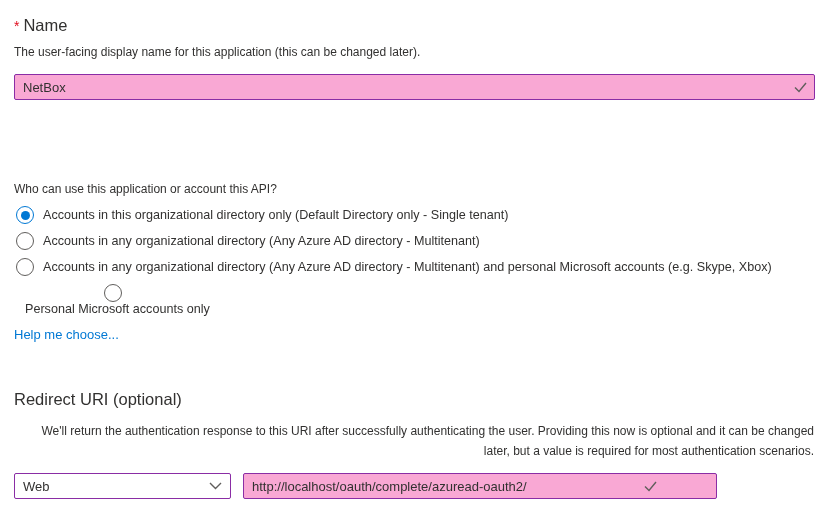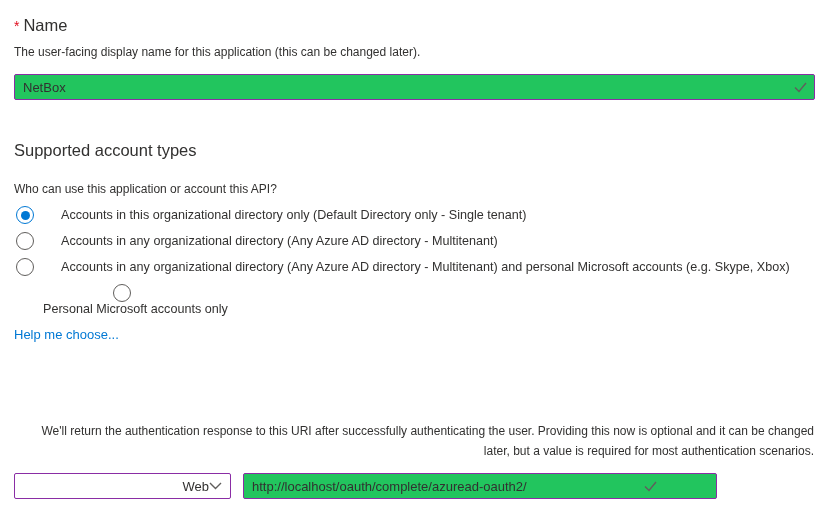--- a/index.html
+++ b/index.html
@@ -27,21 +27,21 @@
     font-size: 12px;
     color: #323130;
     line-height: 19.5px;
   }
   .textbox {
     position: absolute;
     box-sizing: border-box;
     height: 26px;
     border: 1.4px solid #8a2da5;
     border-radius: 2px;
-    background: #22c55e;
+    background: #f9a8d4;
     font-family: "Liberation Sans", sans-serif;
     font-size: 13px;
     color: #323130;
     padding: 0 28px 0 8px;
     outline: none;
   }
   .icon-abs { position: absolute; pointer-events: none; }
   .dropdown {
     position: absolute;
     box-sizing: border-box;
@@ -49,21 +49,21 @@
     border: 1.4px solid #8a2da5;
     border-radius: 2px;
     background: #ffffff;
     display: flex;
     align-items: center;
     padding: 0 8px;
     font-size: 13px;
     color: #323130;
     cursor: pointer;
   }
-  .dropdown .dd-label { flex: 1; text-align: right; }
+  .dropdown .dd-label { flex: 1; }
   .radio-row {
     position: absolute;
     left: 16px;
     display: flex;
     align-items: center;
     height: 18px;
     cursor: pointer;
   }
   .radio {
     width: 18px;
@@ -79,21 +79,21 @@
   }
   .radio.selected { border-color: #0078d4; }
   .radio.selected::after {
     content: "";
     width: 9px;
     height: 9px;
     border-radius: 50%;
     background: #0078d4;
   }
   .radio-label {
-    margin-left: 27px;
+    margin-left: 9px;
     font-size: 12.6px;
     color: #323130;
     white-space: nowrap;
   }
   .link {
     position: absolute;
     left: 14px;
     font-size: 13px;
     color: #0078d4;
     text-decoration: none;
@@ -107,21 +107,20 @@
 
   <div class="section-title" style="top: 16px;"><span class="required-mark">*</span><span>Name</span></div>
 
   <div class="body-text" style="top: 43px;">The user-facing display name for this application (this can be changed later).</div>
 
   <input class="textbox" style="left: 14px; top: 74px; width: 801px;" type="text" value="NetBox">
   <svg class="icon-abs" style="left: 793px; top: 80px;" width="15" height="14" viewBox="0 0 15 14">
     <polyline points="2,7.5 6,11.5 13,3" fill="none" stroke="#605e5c" stroke-width="1.4"></polyline>
   </svg>
 
-  <div class="section-title" style="top: 141px;">Supported account types</div>
 
   <div class="body-text" style="top: 180px;">Who can use this application or account this API?</div>
 
   <div class="radio-row" style="top: 206px;">
     <span class="radio selected"></span>
     <span class="radio-label">Accounts in this organizational directory only (Default Directory only - Single tenant)</span>
   </div>
   <div class="radio-row" style="top: 232px;">
     <span class="radio"></span>
     <span class="radio-label">Accounts in any organizational directory (Any Azure AD directory - Multitenant)</span>
@@ -130,20 +129,21 @@
     <span class="radio"></span>
     <span class="radio-label">Accounts in any organizational directory (Any Azure AD directory - Multitenant) and personal Microsoft accounts (e.g. Skype, Xbox)</span>
   </div>
   <div class="radio-row" style="top: 284px; flex-direction: column;">
     <span class="radio"></span>
     <span class="radio-label">Personal Microsoft accounts only</span>
   </div>
 
   <a class="link" style="top: 327px;" href="#">Help me choose...</a>
 
+  <div class="section-title" style="top: 390px;">Redirect URI (optional)</div>
 
   <div class="body-text" style="top: 422px; width: 800px; text-align: right;">We'll return the authentication response to this URI after successfully authenticating the user. Providing this now is optional and it can be changed later, but a value is required for most authentication scenarios.</div>
 
   <div class="dropdown" style="left: 14px; top: 473px; width: 217px;">
     <span class="dd-label">Web</span>
     <svg width="13" height="8" viewBox="0 0 13 8">
       <polyline points="1,1 6.5,6.5 12,1" fill="none" stroke="#605e5c" stroke-width="1.4"></polyline>
     </svg>
   </div>
 

